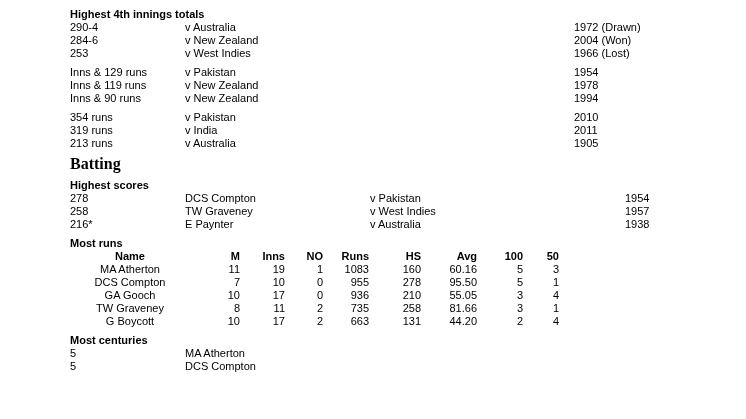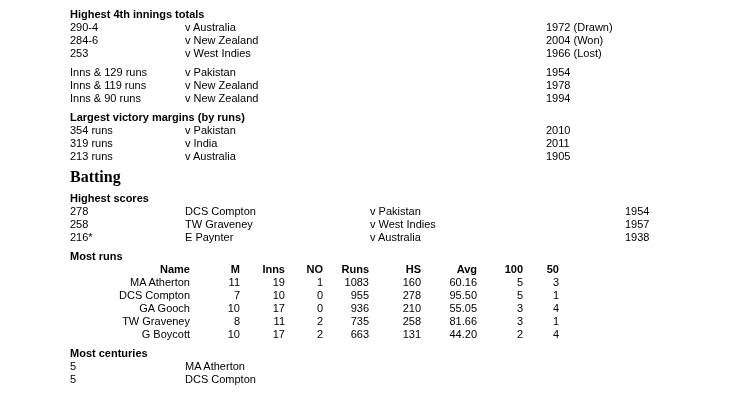--- a/index.html
+++ b/index.html
@@ -31,21 +31,21 @@
   }
   .row {
     position: relative;
     height: 13px;
     line-height: 13px;
     white-space: nowrap;
   }
   .row span { position: absolute; top: 0; white-space: nowrap; text-align: center; }
   .c1 { left: 0; }
   .c2 { left: 115px; }
-  .c3 { left: 476px; }
+  .c3 { left: 504px; }
   .hs .c3 { left: 300px; }
   .hs .c4 { left: 555px; }
   .batting-heading {
     font-family: "Liberation Serif", serif;
     font-weight: bold;
     font-size: 16px;
     line-height: 15px;
     margin: 4px 0 8px 0;
   }
   table.runs {
@@ -56,21 +56,21 @@
   table.runs th, table.runs td {
     padding: 0;
     font-family: "Liberation Sans", sans-serif;
     font-size: 11px;
     line-height: 13px;
     text-align: right;
     white-space: nowrap;
     font-weight: normal;
   }
   table.runs th { font-weight: bold; }
-  table.runs .name { text-align: right; }
+  table.runs .name { text-align: center; }
 </style>
 </head>
 <body>
 
 <div class="doc">
 
   <div class="sec">
     <div class="sec-title">Highest 4th innings totals</div>
     <div class="row">
       <span class="c1">290-4</span>
@@ -101,21 +101,20 @@
       <span class="c3">1978</span>
     </div>
     <div class="row">
       <span class="c1">Inns &amp; 90 runs</span>
       <span class="c2">v New Zealand</span>
       <span class="c3">1994</span>
     </div>
   </div>
 
   <div class="sec">
-    <div class="sec-title">Largest victory margins (by runs)</div>
     <div class="row">
       <span class="c1">354 runs</span>
       <span class="c2">v Pakistan</span>
       <span class="c3">2010</span>
     </div>
     <div class="row">
       <span class="c1">319 runs</span>
       <span class="c2">v India</span>
       <span class="c3">2011</span>
     </div>

